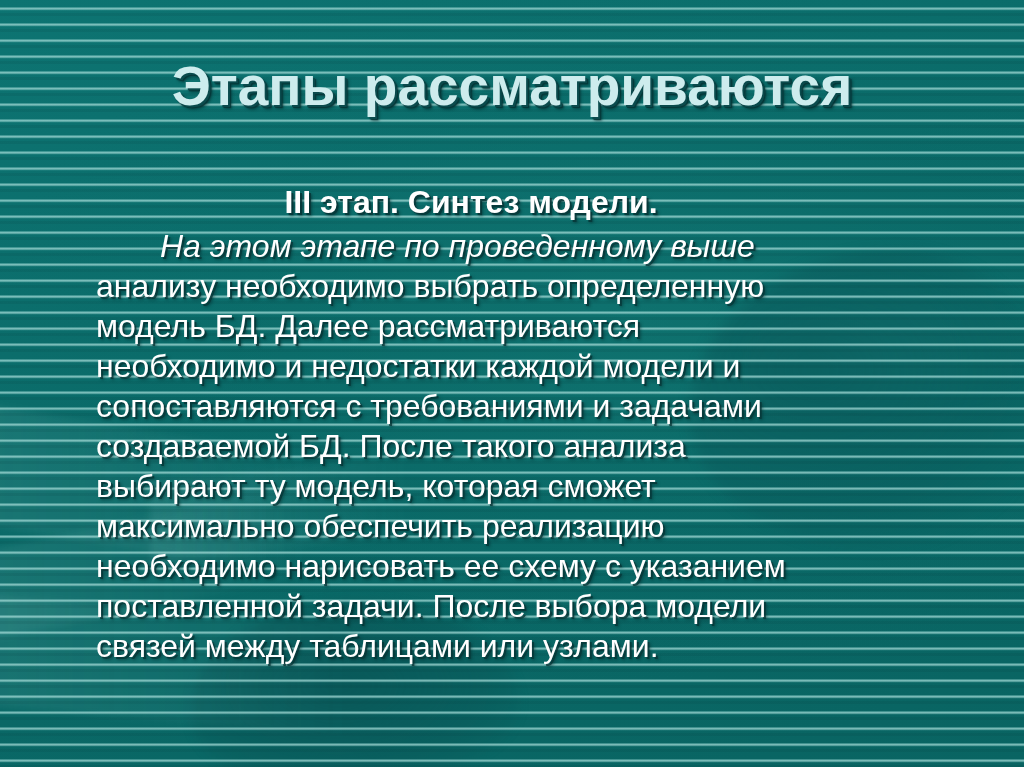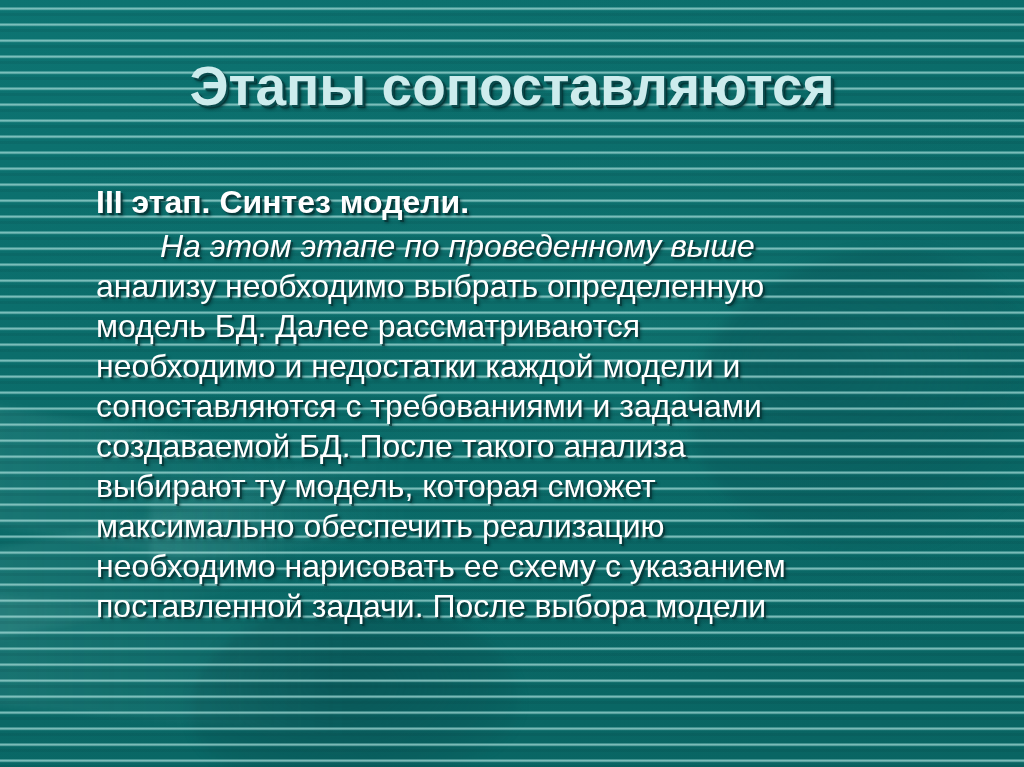--- a/index.html
+++ b/index.html
@@ -137,20 +137,21 @@
     top: 182px;
     left: 96px;
     width: 900px;
   }
 
   .subtitle {
     font-size: 32px;
     font-weight: bold;
     line-height: 40px;
     color: #ffffff;
+    text-align: center;
     padding-right: 150px;
     text-shadow:
       2px 2px 0 rgba(6,52,54,0.80),
       3px 3px 3px rgba(4,40,42,0.55);
   }
 
   .paragraph {
     margin-top: 4px;
     font-size: 32px;
     font-weight: normal;
@@ -182,34 +183,35 @@
 
   <div class="bg-streak s1"></div>
   <div class="bg-streak s2"></div>
   <div class="bg-streak s3"></div>
   <div class="bg-streak s4"></div>
 
   <div class="bg-stripes"></div>
 
   <div class="content">
 
-    <div class="slide-title">Этапы сопоставляются</div>
+    <div class="slide-title">Этапы рассматриваются</div>
 
     <div class="body-block">
 
       <div class="subtitle">III этап. Синтез модели.</div>
 
       <div class="paragraph">
           <span class="line indent">На этом этапе по проведенному выше</span>
           <span class="line">анализу необходимо выбрать определенную</span>
           <span class="line">модель БД. Далее рассматриваются</span>
           <span class="line">необходимо и недостатки каждой модели и</span>
           <span class="line">сопоставляются с требованиями и задачами</span>
           <span class="line">создаваемой БД. После такого анализа</span>
           <span class="line">выбирают ту модель, которая сможет</span>
           <span class="line">максимально обеспечить реализацию</span>
           <span class="line">необходимо нарисовать ее схему с указанием</span>
           <span class="line">поставленной задачи. После выбора модели</span>
+          <span class="line">связей между таблицами или узлами.</span>
         </div>
 
     </div>
   </div>
 </div>
 
 </body></html>

